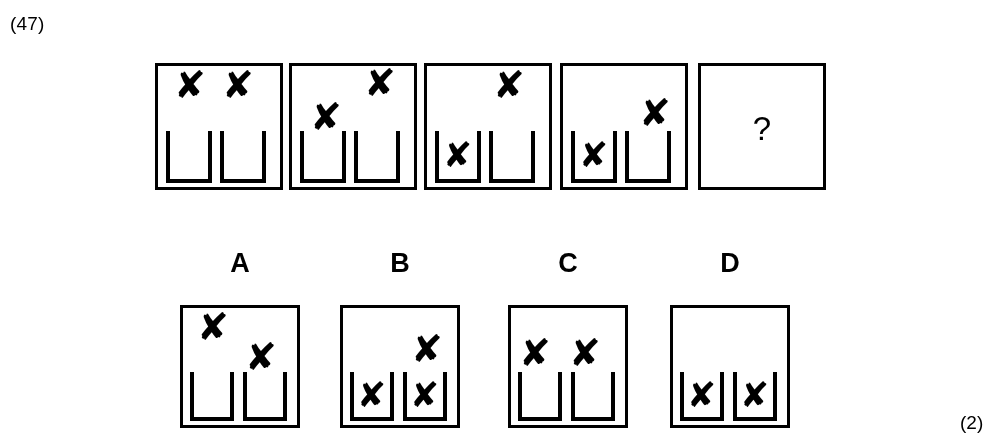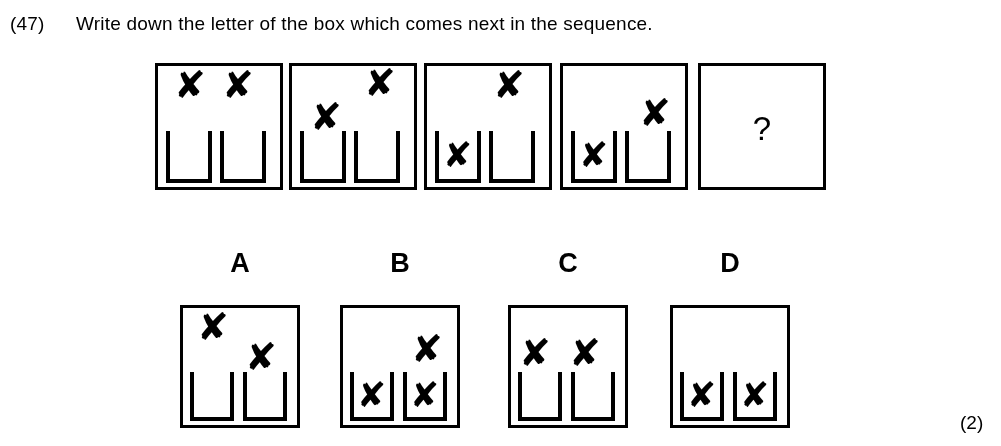--- a/index.html
+++ b/index.html
@@ -63,21 +63,20 @@
     text-align: center;
     font-size: 33px;
     font-weight: 400;
   }
 </style>
 </head>
 <body>
 
 <div class="page">
   <span class="q-number">(47)</span>
-  <span class="q-text">Write down the letter of the box which comes next in the sequence.</span>
   <div class="row" id="sequence-row">
       <div class="puzzle-box seq-box" style="left: 155px; top: 63px;">
         <span class="x-mark" style="left: 16px; top: 2px;">✘</span>
         <span class="x-mark" style="left: 64px; top: 2px;">✘</span>
         <div class="cup" style="left: 8px; bottom: 4px; width: 46px; height: 52px;"></div>
         <div class="cup" style="left: 62px; bottom: 4px; width: 46px; height: 52px;"></div>
       </div>
       <div class="puzzle-box seq-box" style="left: 289px; top: 63px;">
         <span class="x-mark" style="left: 18px; top: 34px;">✘</span>
         <span class="x-mark" style="left: 72px; top: 0px;">✘</span>

